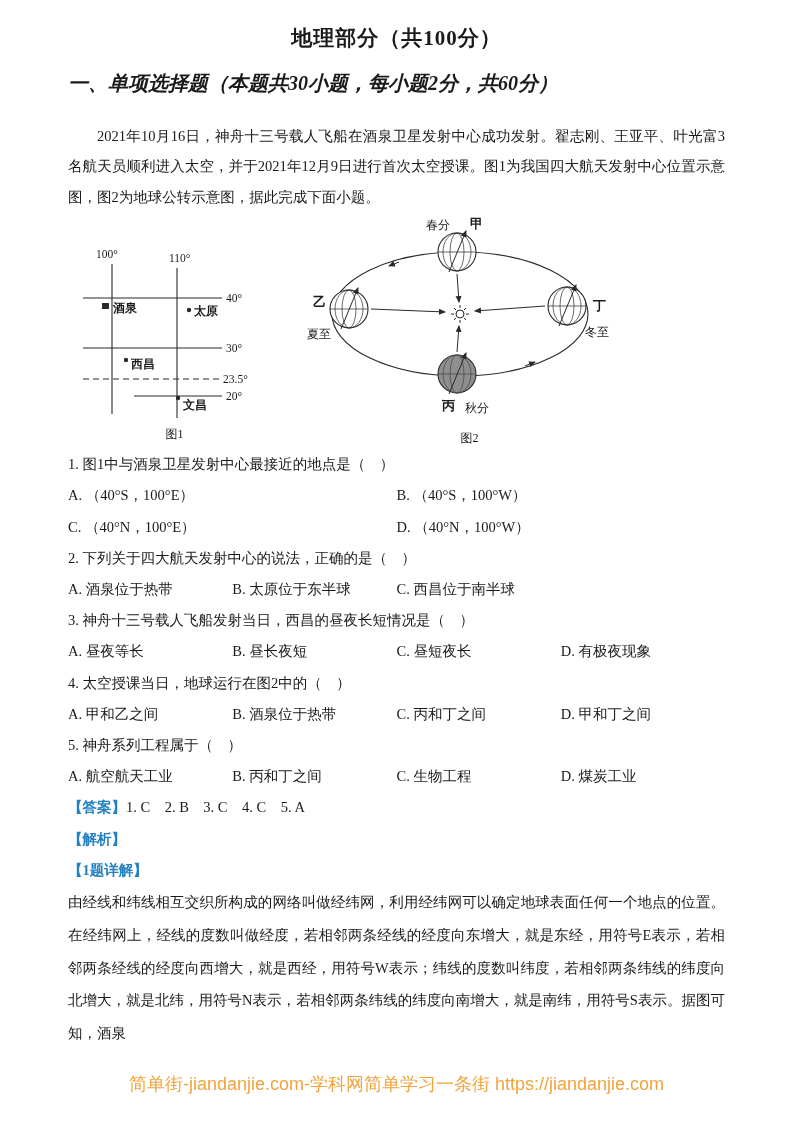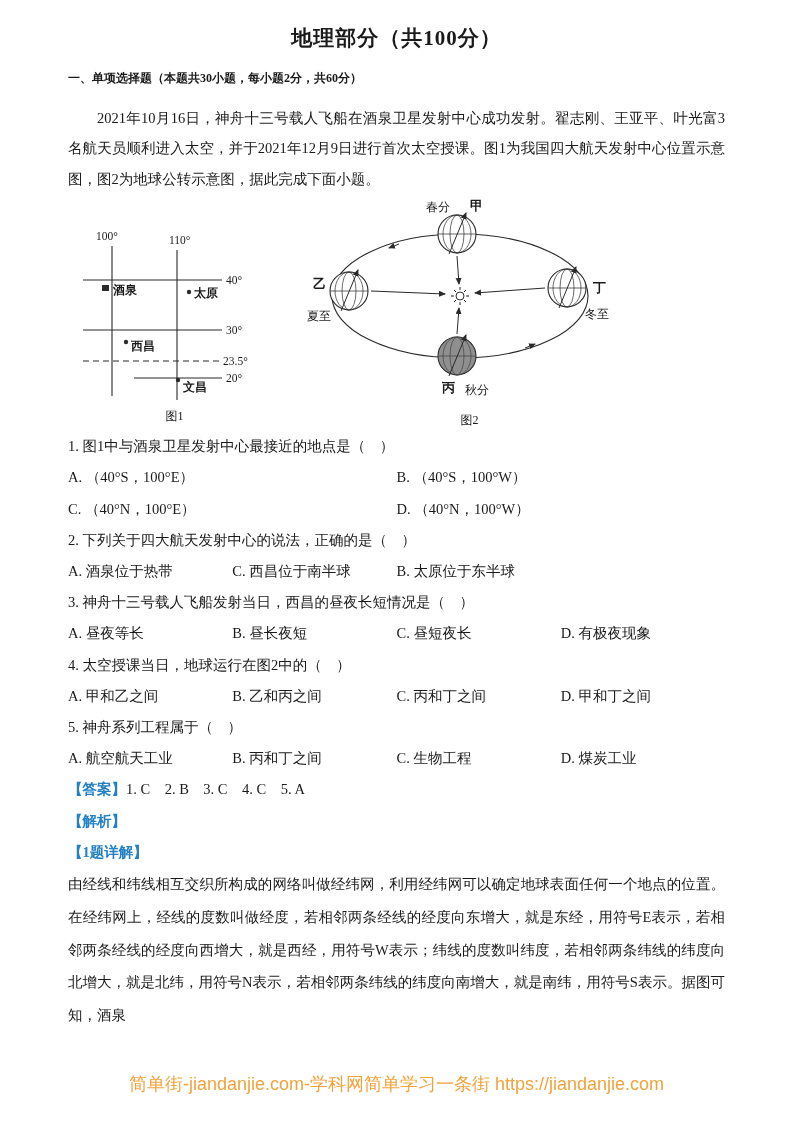--- a/index.html
+++ b/index.html
@@ -5,21 +5,21 @@
   * { margin:0; padding:0; box-sizing:border-box; }
   html,body { background:#ffffff; }
   .page {
     width:793px; height:1122px; margin:0 auto; background:#fff;
     padding:24px 68px 24px 68px;
     font-family:"Liberation Serif","DejaVu Serif",serif;
     color:#1a1a1a; font-size:14.5px;
     display:flex; flex-direction:column; overflow:hidden; position:relative;
   }
   .doc-title { text-align:center; font-size:21px; font-weight:bold; letter-spacing:1px; margin-bottom:18px; }
-  .section-heading { font-size:12px; font-weight:bold; margin-bottom:16px; }
+  .section-heading { font-size:20px; font-weight:bold; margin-bottom:24px;font-style:italic; }
   .intro { text-indent:2em; line-height:2.1; text-align:justify; }
   .figures { display:flex; align-items:flex-start; gap:30px; padding-left:14px; margin:4px 0 2px 0; }
   .fig { display:flex; flex-direction:column; align-items:center; }
   .fig1 { margin-top:30px; }
   .fig-caption { font-size:12px; margin-top:2px; }
   svg text { font-family:"Liberation Serif","DejaVu Serif",serif; fill:#1a1a1a; }
   svg .deg { font-size:11.5px; }
   svg .city { font-size:12px; font-weight:bold; }
   svg .season { font-size:12px; }
   svg .pt { font-size:13px; font-weight:bold; }
@@ -155,40 +155,40 @@
       <span class="opt w2">B. （40°S，100°W）</span>
       <span class="opt w2">C. （40°N，100°E）</span>
       <span class="opt w2">D. （40°N，100°W）</span>
     </div>
   </div>
 
   <div class="question">
     <p class="qline">2. 下列关于四大航天发射中心的说法，正确的是（　）</p>
     <div class="options">
       <span class="opt w4">A. 酒泉位于热带</span>
+      <span class="opt w4">B. 太原位于东半球</span>
       <span class="opt w4">C. 西昌位于南半球</span>
-      <span class="opt w4">B. 太原位于东半球</span>
     </div>
   </div>
 
   <div class="question">
     <p class="qline">3. 神舟十三号载人飞船发射当日，西昌的昼夜长短情况是（　）</p>
     <div class="options">
       <span class="opt w4">A. 昼夜等长</span>
       <span class="opt w4">B. 昼长夜短</span>
       <span class="opt w4">C. 昼短夜长</span>
       <span class="opt w4">D. 有极夜现象</span>
     </div>
   </div>
 
   <div class="question">
     <p class="qline">4. 太空授课当日，地球运行在图2中的（　）</p>
     <div class="options">
       <span class="opt w4">A. 甲和乙之间</span>
-      <span class="opt w4">B. 乙和丙之间</span>
+      <span class="opt w4">B. 酒泉位于热带</span>
       <span class="opt w4">C. 丙和丁之间</span>
       <span class="opt w4">D. 甲和丁之间</span>
     </div>
   </div>
 
   <div class="question">
     <p class="qline">5. 神舟系列工程属于（　）</p>
     <div class="options">
       <span class="opt w4">A. 航空航天工业</span>
       <span class="opt w4">B. 丙和丁之间</span>

